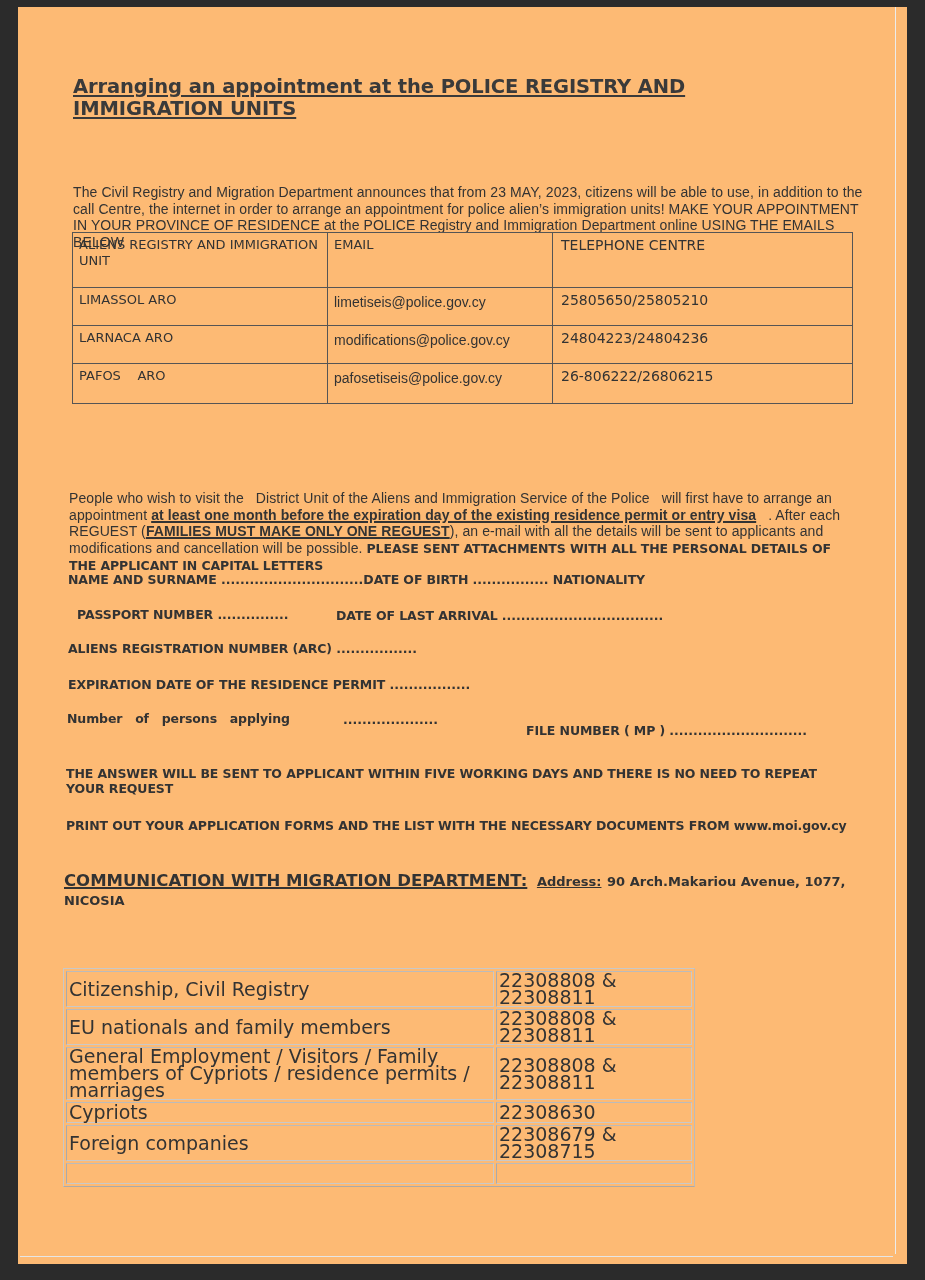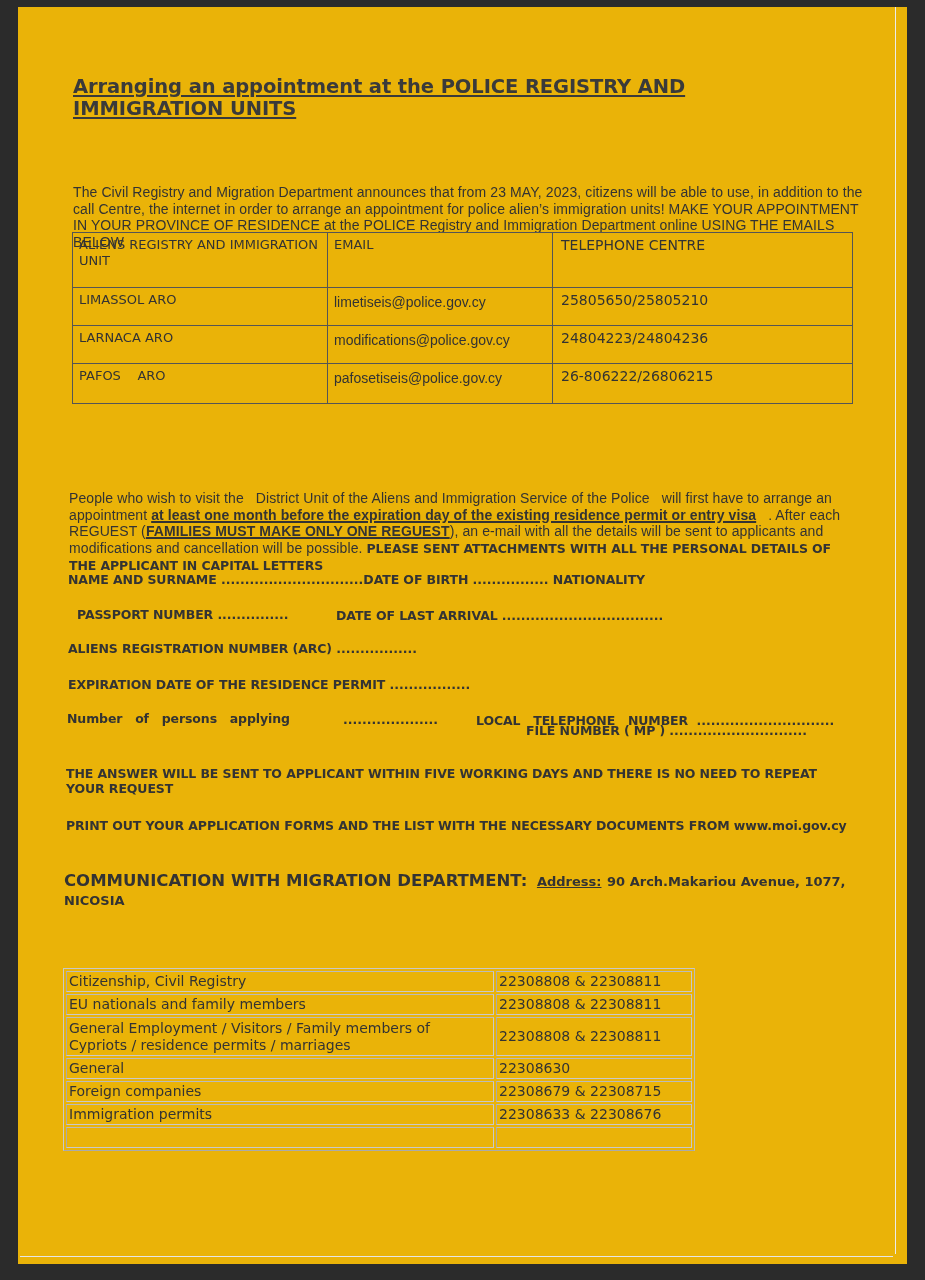--- a/index.html
+++ b/index.html
@@ -5,21 +5,21 @@
   html, body { margin: 0; padding: 0; }
   body {
     width: 925px; height: 1280px;
     background: #2b2b2b;
     position: relative; overflow: hidden;
     font-family: "DejaVu Sans", "Liberation Sans", sans-serif;
     color: #333;
   }
   .page {
     position: absolute; left: 18px; top: 7px; width: 889px; height: 1257px;
-    background: #eab308;
+    background: #fdba74;
   }
   .page-edge-bottom {
     position: absolute; left: 2px; right: 14px; top: 1249px; height: 1px; background: #e6e6e6;
   }
   .page-edge-right {
     position: absolute; top: 0; bottom: 10px; left: 877px; width: 1px; background: #ececec;
   }
   .abs { position: absolute; }
   .title {
     left: 55px; top: 69px; width: 700px;
@@ -51,30 +51,30 @@
   .people { left: 51px; top: 443px; width: 790px; }
   .people b.u { text-decoration: underline; text-decoration-thickness: 1.5px; }
   .bold-sm { font-family: "DejaVu Sans", sans-serif; font-weight: bold; font-size: 12.5px; letter-spacing: -0.1px; }
 
   .field { font-family: "DejaVu Sans", sans-serif; font-weight: bold; font-size: 12.5px; color: #333; white-space: nowrap; letter-spacing: -0.1px; }
   .dots { font-weight: bold; letter-spacing: 0px; }
 
   .notice { left: 48px; width: 790px; font-family: "DejaVu Sans", sans-serif; font-weight: bold; font-size: 12.5px; line-height: 15px; color: #333; letter-spacing: -0.1px; }
 
   .comm-head { left: 46px; top: 864px; width: 800px; font-family: "DejaVu Sans", sans-serif; font-weight: bold; color: #333; }
-  .comm-head .big { font-size: 16.5px; text-decoration-thickness: 2px; }
+  .comm-head .big { font-size: 16.5px; text-decoration: underline; text-decoration-thickness: 2px; }
   .comm-head .addr-l { font-size: 13px; text-decoration: underline; margin-left: 4px; }
   .comm-head .addr { font-size: 13px; }
   .comm-body { left: 46px; top: 905px; width: 790px; }
 
   table.phones {
     position: absolute; left: 45px; top: 961px; width: 632px;
     border-collapse: separate; border-spacing: 2px;
     border: 1px solid #c8c8c8; border-right-color: #bbb; border-bottom-color: #aaa;
-    font-family: "DejaVu Sans", sans-serif; font-size: 14px; color: #333;
+    font-family: "DejaVu Sans", sans-serif; font-size: 19px; color: #333;
   }
   table.phones td {
     border: 1px solid #c9c9c9; border-left-color: #aaa; border-top-color: #bbb;
     padding: 0 2px; line-height: 17px; vertical-align: middle;
   }
   table.phones td.l { width: 422px; }
   table.phones td.r { padding-left: 2px; }
   table.phones tr.h1 td { height: 19px; }
   table.phones tr.h2 td { height: 37px; }
   table.phones tr.empty td { height: 19px; }
@@ -144,21 +144,20 @@
   </div>
   <div class="abs field" style="left:508px; top:672px;margin-top:44px;">
     <span>FILE NUMBER ( MP )</span>
     <span class="dots">.............................</span>
   </div>
 
   <div class="abs field" style="left:49px; top:704px; white-space:pre;"><span>Number   of   persons   applying</span></div>
   <div class="abs field" style="left:325px; top:705px;">
     <span class="dots">....................</span>
   </div>
-  <div class="abs field" style="left:458px; top:706px; white-space:pre;"><span>LOCAL   TELEPHONE   NUMBER</span>  <span class="dots">.............................</span></div>
 
   <div class="abs notice" style="top:759px;">THE ANSWER WILL BE SENT TO APPLICANT WITHIN FIVE WORKING DAYS AND THERE IS NO NEED TO REPEAT YOUR REQUEST</div>
   <div class="abs notice" style="top:811px;">PRINT OUT YOUR APPLICATION FORMS AND THE LIST WITH THE NECESSARY DOCUMENTS FROM www.moi.gov.cy</div>
 
   <div class="abs comm-head">
     <span class="big">COMMUNICATION WITH MIGRATION DEPARTMENT:</span>
     <span class="addr-l">Address:</span>
     <span class="addr"> 90 Arch.Makariou Avenue, 1077, NICOSIA</span>
   </div>
 
@@ -170,30 +169,26 @@
     </tr>
     <tr class="h1">
       <td class="l">EU nationals and family members</td>
       <td class="r">22308808 &amp; 22308811</td>
     </tr>
     <tr class="h2">
       <td class="l">General Employment / Visitors / Family members of Cypriots / residence permits / marriages</td>
       <td class="r">22308808 &amp; 22308811</td>
     </tr>
     <tr class="h1">
-      <td class="l">General</td>
+      <td class="l">Cypriots</td>
       <td class="r">22308630</td>
     </tr>
     <tr class="h1">
       <td class="l">Foreign companies</td>
       <td class="r">22308679 &amp; 22308715</td>
-    </tr>
-    <tr class="h1">
-      <td class="l">Immigration permits</td>
-      <td class="r">22308633 &amp; 22308676</td>
     </tr>
     <tr class="empty">
       <td class="l"></td>
       <td class="r"></td>
     </tr>
   </tbody>
     </table>
 </div>
 
 </body></html>

